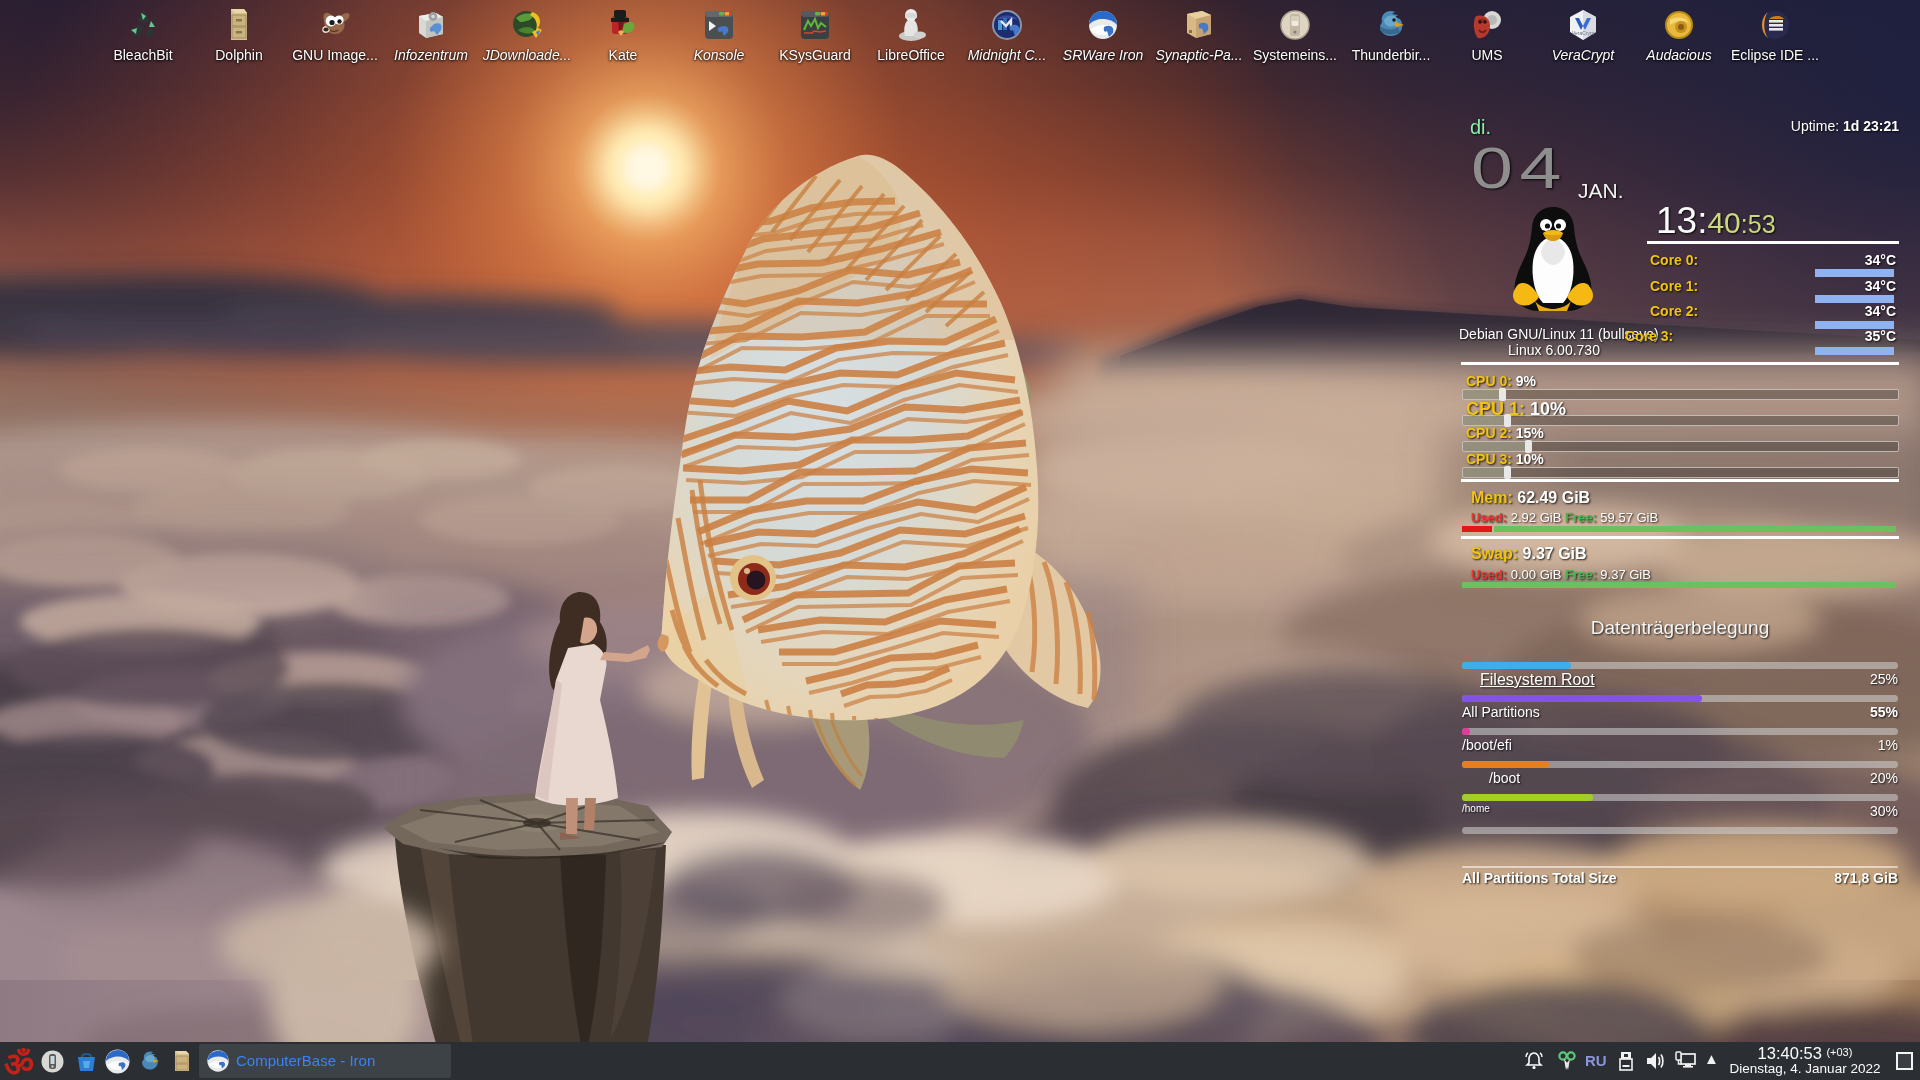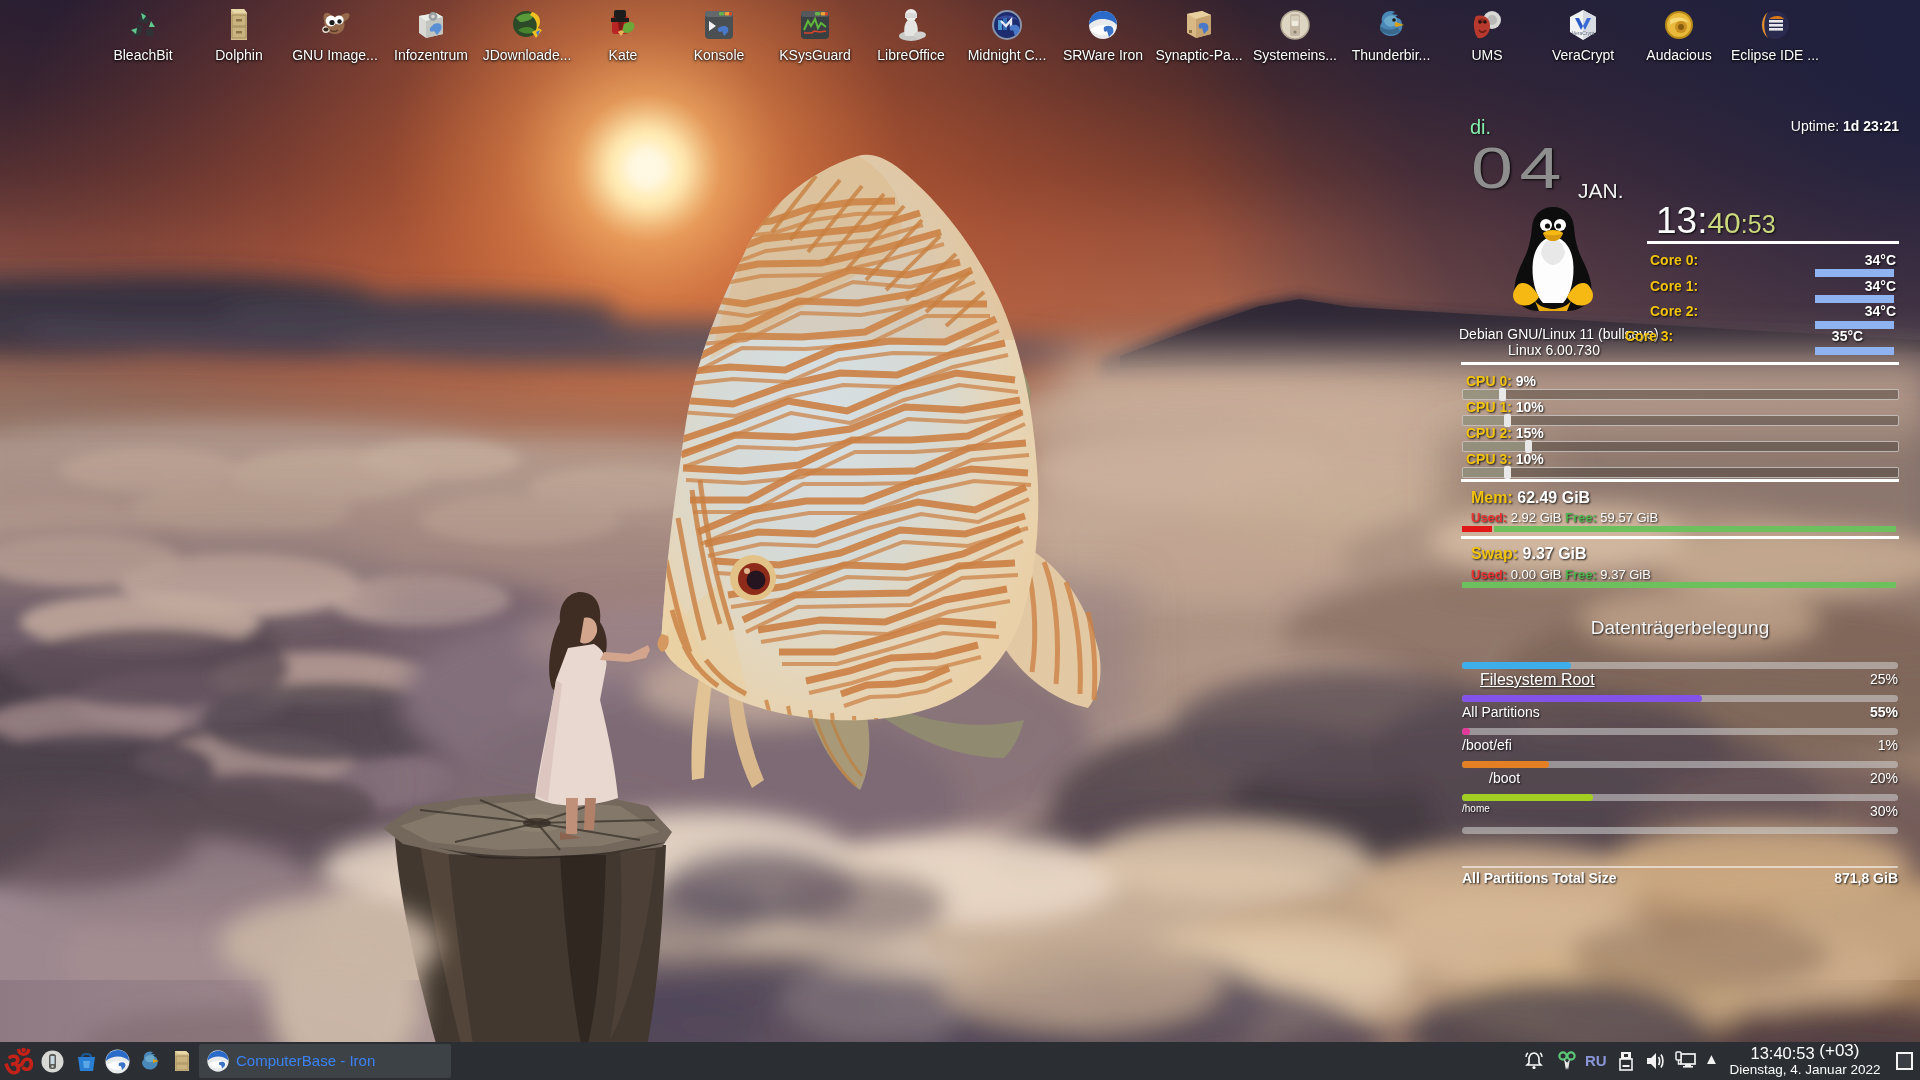--- a/index.html
+++ b/index.html
@@ -1,21 +1,21 @@
 <!DOCTYPE html>
 <html><head>
 <meta charset="utf-8">
 <style>
 html,body{margin:0;padding:0;width:1920px;height:1080px;overflow:hidden;background:#000;font-family:"Liberation Sans",sans-serif;}
 #stage{position:absolute;left:0;top:0;width:1920px;height:1080px;}
 #bg{position:absolute;left:0;top:0;}
 .ic{position:absolute;width:96px;text-align:center;color:#fff;font-size:14px;}
 .ic svg{display:block;margin:0 auto;}
 .ic .lb{display:block;margin-top:3px;text-shadow:0 1px 3px rgba(0,0,0,.95),0 0 2px rgba(0,0,0,.8);white-space:nowrap;}
-.it{text-align:center;}
+.it{font-style:italic;text-align:center;}
 .ck{position:absolute;color:#fff;text-shadow:1px 1px 2px rgba(0,0,0,.85);white-space:nowrap;}
 .yel{color:#f2c40f;font-weight:bold;}
 .wb{font-weight:bold;}
 .bar{position:absolute;border-radius:4px;}
 #taskbar{position:absolute;left:0;top:1042px;width:1920px;height:38px;background:#2b2f34;}
 </style>
 </head>
 <body>
 <div id="stage">
 <svg id="bg" width="1920" height="1080" viewBox="0 0 1920 1080">
@@ -670,30 +670,30 @@
 <div class="ck yel" style="left:1650px;top:252px;font-size:14px;">Core 0:</div>
       <div class="ck wb" style="left:1799px;top:252px;width:97px;text-align:right;font-size:14px;">34°C</div>
 <div class="bar" style="left:1815px;top:269px;width:79px;height:8px;background:#8fb2f0;border-radius:0;"></div>
 <div class="ck yel" style="left:1650px;top:278px;font-size:14px;">Core 1:</div>
       <div class="ck wb" style="left:1799px;top:278px;width:97px;text-align:right;font-size:14px;">34°C</div>
 <div class="bar" style="left:1815px;top:295px;width:79px;height:8px;background:#8fb2f0;border-radius:0;"></div>
 <div class="ck yel" style="left:1650px;top:303px;font-size:14px;">Core 2:</div>
       <div class="ck wb" style="left:1799px;top:303px;width:97px;text-align:right;font-size:14px;">34°C</div>
 <div class="bar" style="left:1815px;top:321px;width:79px;height:8px;background:#8fb2f0;border-radius:0;"></div>
 <div class="ck yel" style="left:1625px;top:328px;font-size:14px;">Core 3:</div>
-      <div class="ck wb" style="left:1799px;top:328px;width:97px;text-align:center;font-size:14px;">35°C</div>
+      <div class="ck wb" style="left:1799px;top:328px;width:97px;text-align:right;font-size:14px;">35°C</div>
 <div class="bar" style="left:1815px;top:347px;width:79px;height:8px;background:#8fb2f0;border-radius:0;"></div>
 <div class="bar" style="left:1461px;top:362px;width:438px;height:3px;background:#fff;border-radius:0;"></div>
 
 <div class="ck yel" style="left:1466px;top:373px;font-size:14px;">CPU 0: <span style="color:#fff;">9%</span></div>
 <div class="cpu bar" style="left:1462px;top:389px;width:435px;height:9px;background:rgba(55,50,46,.38);border:1px solid rgba(240,240,240,.6);border-radius:2px;">
         <span style="position:absolute;left:0;top:0;height:100%;width:9%;background:rgba(165,172,148,.55);display:block;"></span>
         <span style="position:absolute;left:calc(9% - 3px);top:-2px;width:7px;height:13px;background:#e8e8e8;border-radius:2px;display:block;"></span>
       </div>
-<div class="ck yel" style="left:1466px;top:399px;font-size:14px;">CPU 1: <span style="color:#fff;">10%</span></div>
+<div class="ck yel" style="left:1466px;top:399px;font-size:18px;">CPU 1: <span style="color:#fff;">10%</span></div>
 <div class="cpu bar" style="left:1462px;top:415px;width:435px;height:9px;background:rgba(55,50,46,.38);border:1px solid rgba(240,240,240,.6);border-radius:2px;">
         <span style="position:absolute;left:0;top:0;height:100%;width:10%;background:rgba(165,172,148,.55);display:block;"></span>
         <span style="position:absolute;left:calc(10% - 3px);top:-2px;width:7px;height:13px;background:#e8e8e8;border-radius:2px;display:block;"></span>
       </div>
 <div class="ck yel" style="left:1466px;top:425px;font-size:14px;">CPU 2: <span style="color:#fff;">15%</span></div>
 <div class="cpu bar" style="left:1462px;top:441px;width:435px;height:9px;background:rgba(55,50,46,.38);border:1px solid rgba(240,240,240,.6);border-radius:2px;">
         <span style="position:absolute;left:0;top:0;height:100%;width:15%;background:rgba(165,172,148,.55);display:block;"></span>
         <span style="position:absolute;left:calc(15% - 3px);top:-2px;width:7px;height:13px;background:#e8e8e8;border-radius:2px;display:block;"></span>
       </div>
 <div class="ck yel" style="left:1466px;top:451px;font-size:14px;">CPU 3: <span style="color:#fff;">10%</span></div>
@@ -801,16 +801,16 @@
         <path d="M14.5,7 C16,9 16,13 14.5,15 M17,4.5 C19.5,7.5 19.5,14.5 17,17.5" stroke="#f2f2f2" stroke-width="1.7" fill="none"></path>
       </svg>
 <svg style="position:absolute;left:1674px;top:8px;" width="24" height="22" viewBox="0 0 24 22">
         <rect x="7" y="4" width="14" height="10" fill="none" stroke="#f2f2f2" stroke-width="1.7"></rect>
         <rect x="11" y="14" width="6" height="2" fill="#f2f2f2"></rect>
         <rect x="9" y="16" width="10" height="1.6" fill="#f2f2f2"></rect>
         <rect x="2" y="2" width="5" height="8" rx="1" fill="#2b2f34" stroke="#f2f2f2" stroke-width="1.5"></rect>
         <path d="M4.5,10 L4.5,14 L7,14" stroke="#f2f2f2" stroke-width="1.5" fill="none"></path>
       </svg>
 <div style="position:absolute;left:1704px;top:8px;font-size:15px;color:#f2f2f2;">▲</div>
-<div style="position:absolute;left:1700px;top:2px;width:210px;text-align:center;color:#fcfcfc;white-space:nowrap;"><span style="font-size:16.5px;">13:40:53 <span style="font-size:17px;position:relative;top:-3px;">(+03)</span></span><br><span style="font-size:13.5px;position:relative;top:-4px;">Dienstag, 4. Januar 2022</span></div>
+<div style="position:absolute;left:1700px;top:2px;width:210px;text-align:center;color:#fcfcfc;white-space:nowrap;"><span style="font-size:16.5px;">13:40:53 <span style="font-size:11px;position:relative;top:-3px;">(+03)</span></span><br><span style="font-size:13.5px;position:relative;top:-4px;">Dienstag, 4. Januar 2022</span></div>
 <div style="position:absolute;left:1896px;top:10px;width:13px;height:14px;border:2px solid #f4f4f4;background:rgba(255,255,255,.08);"></div>
 </div>
 </div>
 
 </body></html>

